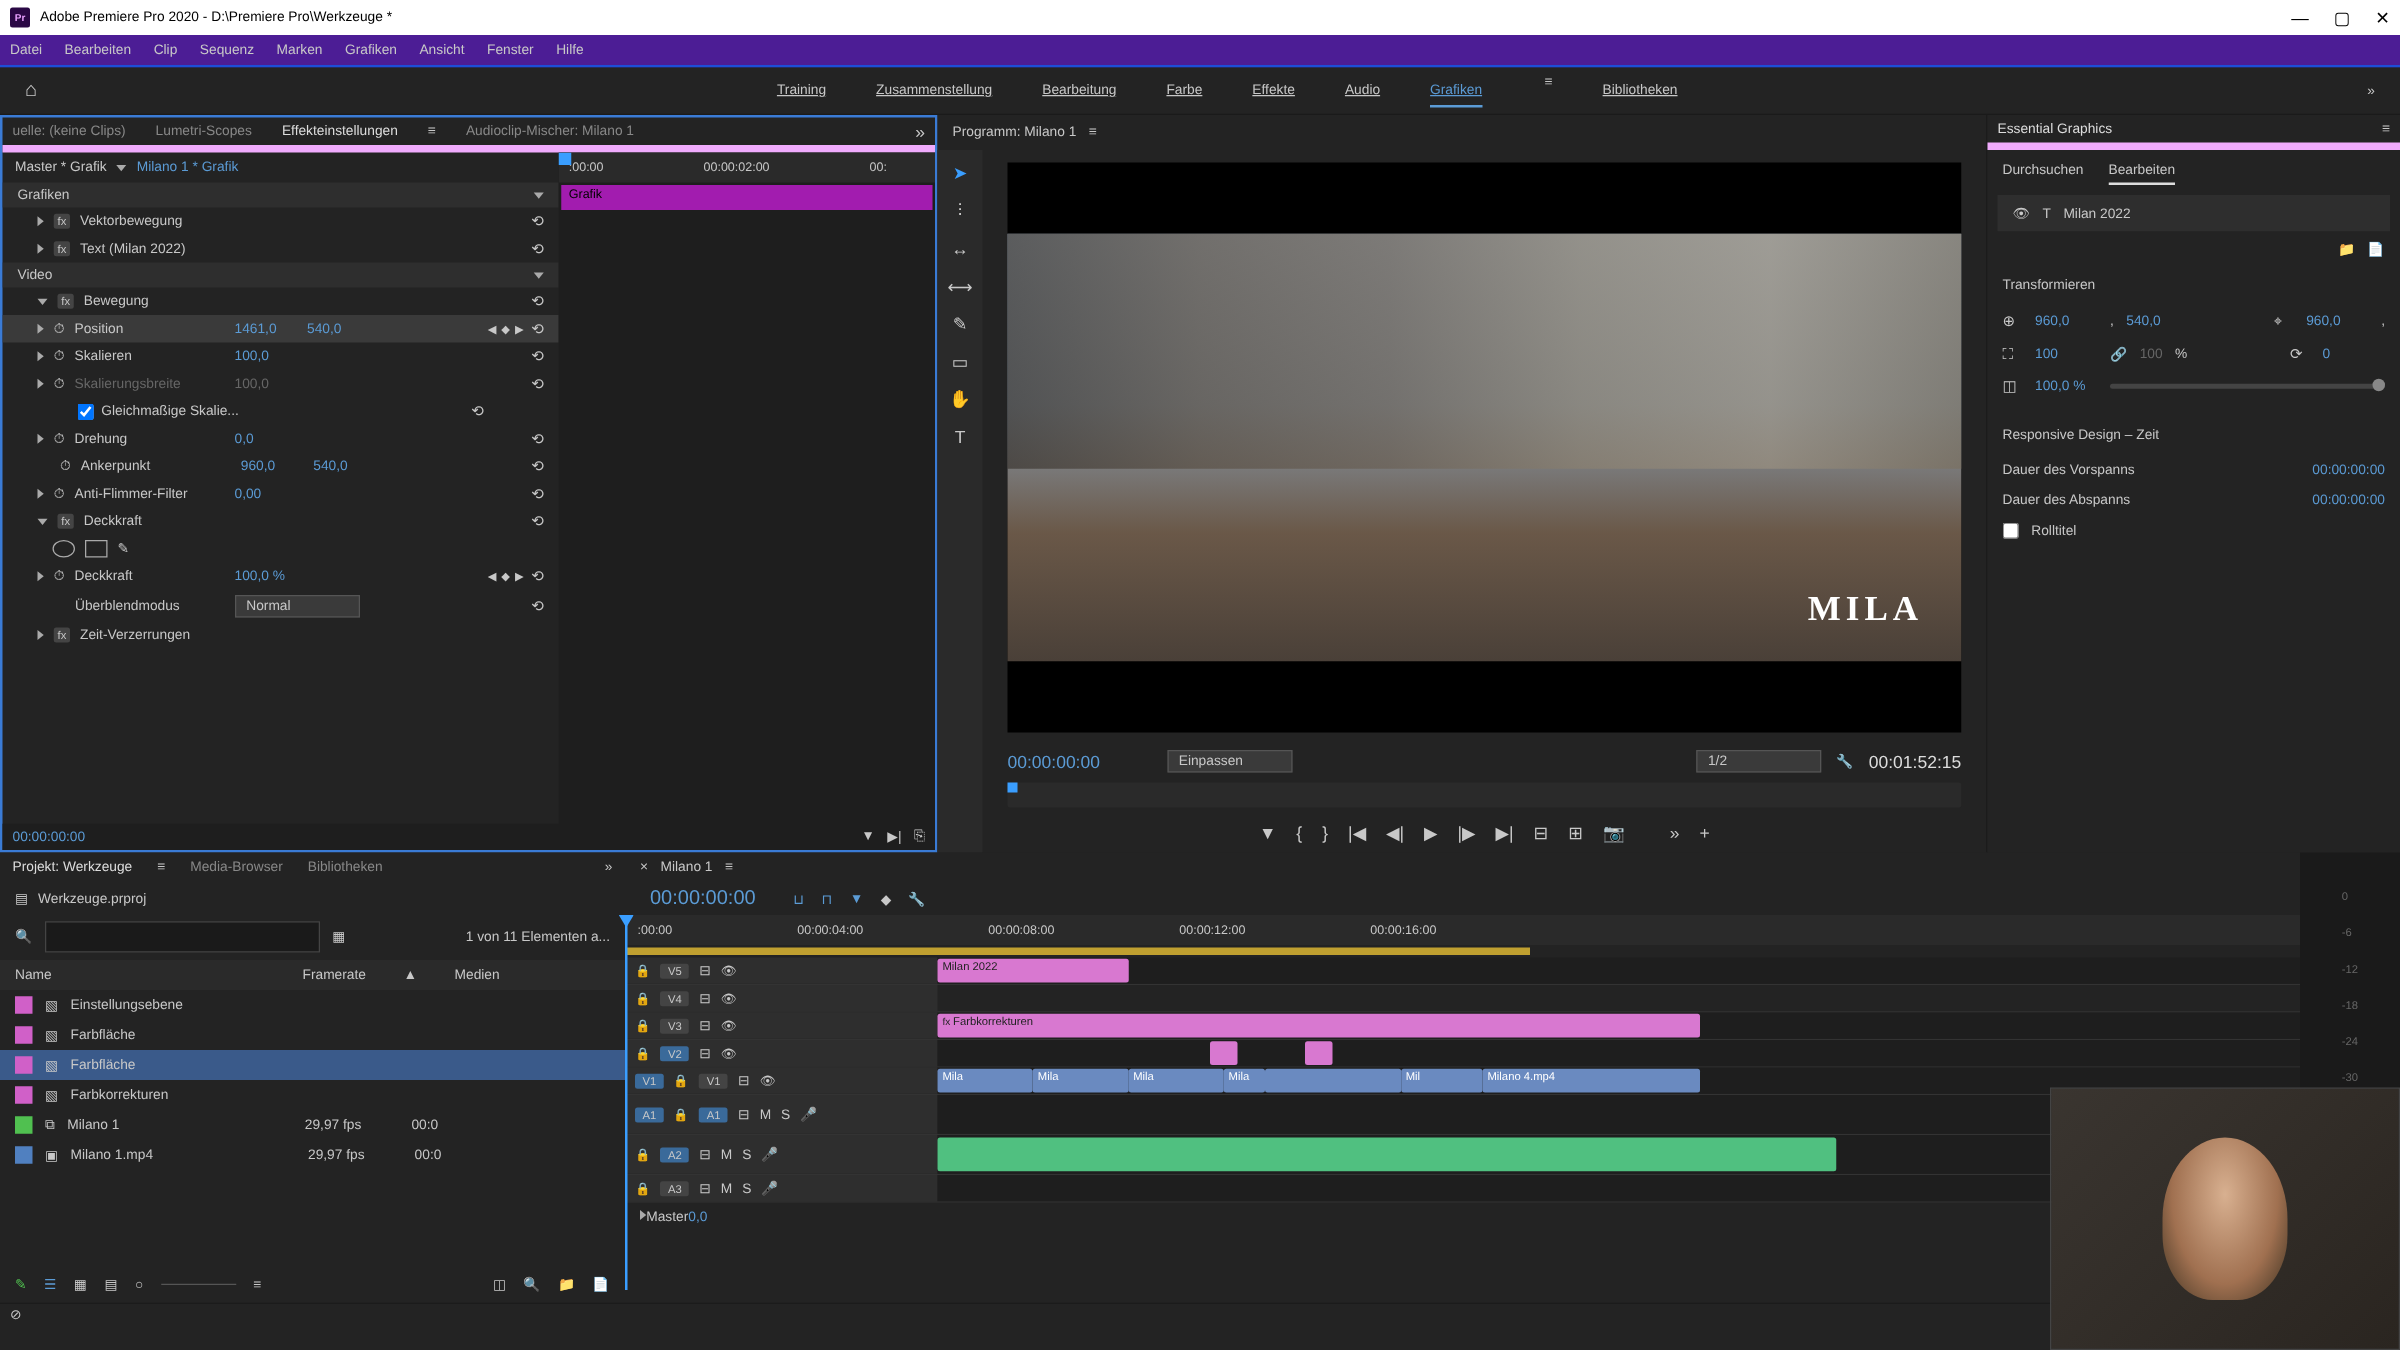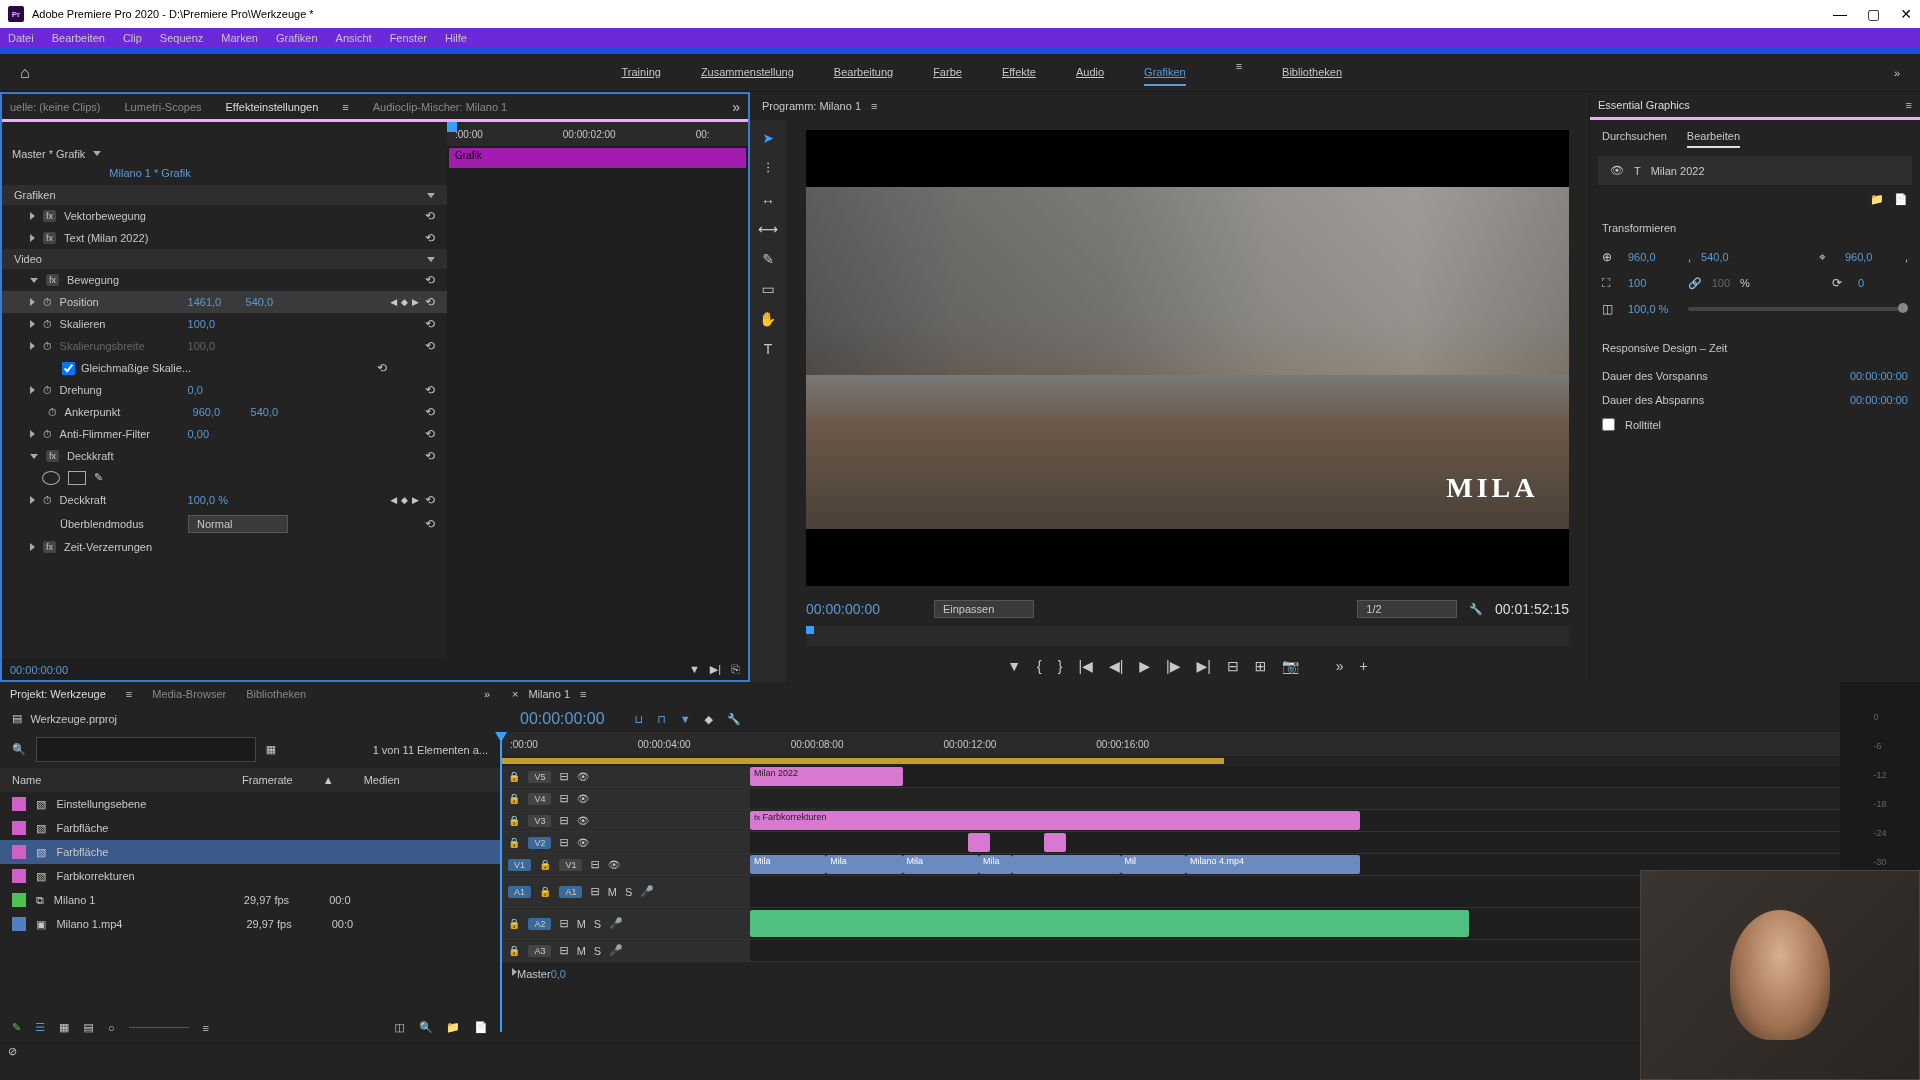--- a/index.html
+++ b/index.html
@@ -1,36 +1,36 @@
 <!DOCTYPE html>
 <html><head>
 <meta charset="utf-8">
 <style>
 * { margin: 0; padding: 0; box-sizing: border-box; font-family: 'Segoe UI', Arial, sans-serif; }
 body { background: #232323; color: #c8c8c8; font-size: 11px; overflow: hidden; width: 1920px; height: 1080px; }
 .titlebar { background: #fff; color: #000; height: 28px; display: flex; align-items: center; padding: 0 8px; justify-content: space-between; }
 .titlebar-left { display: flex; align-items: center; gap: 8px; }
 .pr-icon { width: 16px; height: 16px; background: #2a0845; border-radius: 2px; display: flex; align-items: center; justify-content: center; color: #e9a0ff; font-size: 8px; font-weight: bold; }
 .titlebar-buttons { display: flex; gap: 20px; font-size: 14px; }
-.menubar { background: #6d28d9; height: 26px; display: flex; align-items: center; padding: 0 8px; gap: 18px; border-bottom: 6px solid #1d4ed8; }
+.menubar { background: #4c1d95; height: 26px; display: flex; align-items: center; padding: 0 8px; gap: 18px; border-bottom: 2px solid #1d4ed8; }
 .menubar span { cursor: pointer; }
 .workspace-bar { background: #232323; height: 38px; display: flex; align-items: center; padding: 0 20px; border-bottom: 1px solid #1a1a1a; }
 .home-icon { font-size: 16px; margin-right: 40px; }
 .workspace-tabs { display: flex; gap: 40px; margin-left: auto; margin-right: auto; }
 .workspace-tab { padding: 6px 0; cursor: pointer; text-decoration: underline; }
 .workspace-tab.active { color: #5b9bd5; border-bottom: 2px solid #5b9bd5; }
 .ws-menu { margin-left: 10px; }
 .main-area { display: flex; height: 590px; }
 .effect-panel { width: 750px; background: #232323; border: 2px solid #3a7bd5; display: flex; flex-direction: column; }
-.panel-tabs { display: flex; height: 28px; align-items: center; border-bottom: 3px solid #f0abfc; padding: 0 8px; gap: 24px; position: relative; justify-content: space-between; }
+.panel-tabs { display: flex; height: 28px; align-items: center; border-bottom: 6px solid #f0abfc; padding: 0 8px; gap: 24px; position: relative; justify-content: space-between; }
 .panel-tab { cursor: pointer; color: #888; }
 .panel-tab.active { color: #ddd; }
 .panel-tabs .overflow { margin-left: auto; font-size: 14px; }
 .effect-header { display: flex; align-items: center; padding: 6px 10px; gap: 8px; }
-.effect-header .blue { color: #5b9bd5; margin-top: 39px; }
+.effect-header .blue { color: #5b9bd5; }
 .effect-body { display: flex; flex: 1; overflow: hidden; }
 .effect-list { width: 445px; overflow-y: auto; }
 .effect-timeline { flex: 1; background: #1e1e1e; position: relative; }
 .effect-timeline-ruler { height: 24px; background: #2a2a2a; display: flex; align-items: center; padding: 0 8px; gap: 80px; font-size: 10px; position: relative; }
 .playhead-blue { position: absolute; left: 0; top: 0; width: 10px; height: 10px; background: #3a9eff; }
 .grafik-clip { background: #a21caf; height: 20px; margin: 2px; padding: 2px 6px; color: #000; font-size: 10px; }
 .effect-group { padding: 4px 12px; background: #2e2e2e; display: flex; align-items: center; justify-content: space-between; }
 .effect-row { padding: 4px 12px 4px 28px; display: flex; align-items: center; gap: 8px; }
 .effect-row .fx { font-size: 9px; background: #444; padding: 1px 3px; border-radius: 2px; }
 .effect-row .name { flex: 0 0 120px; }

